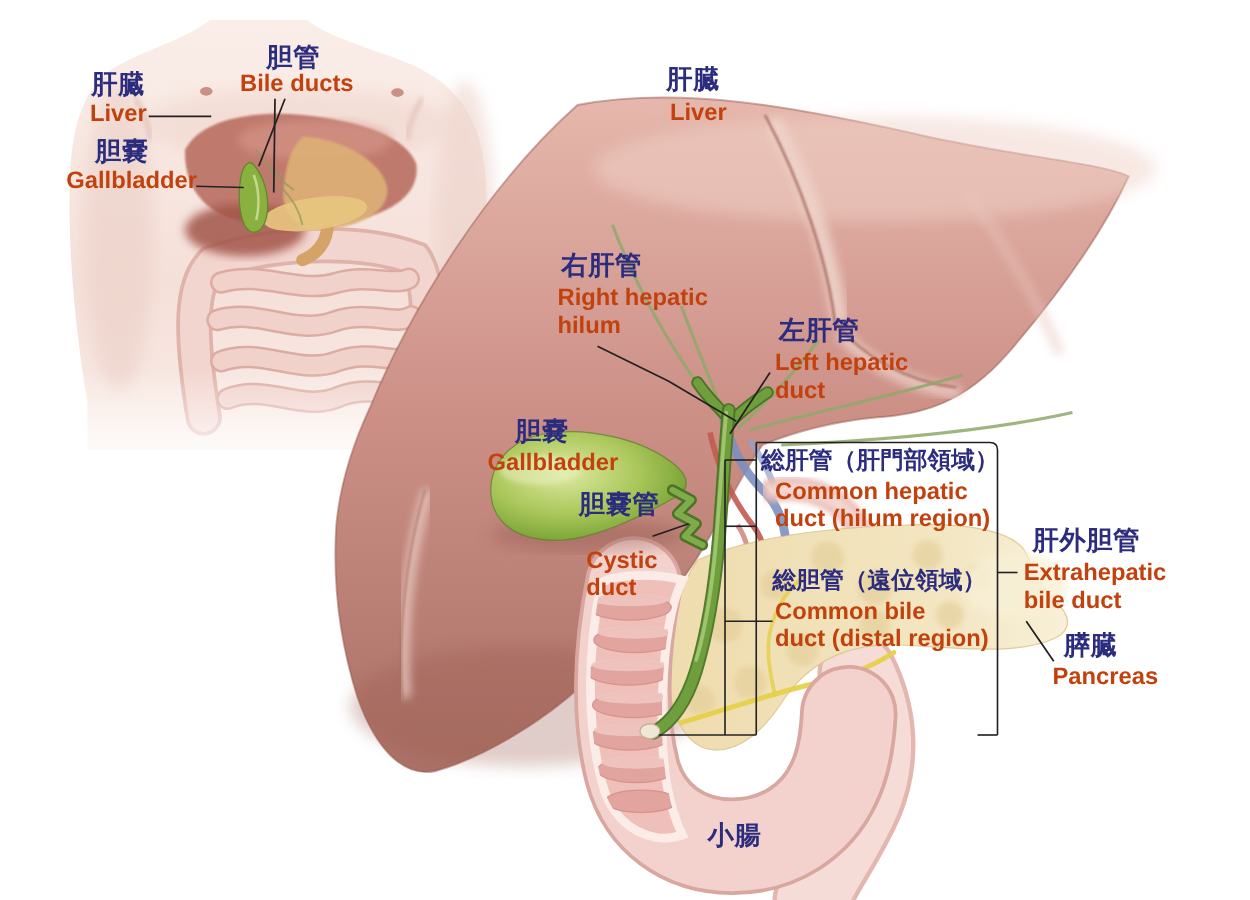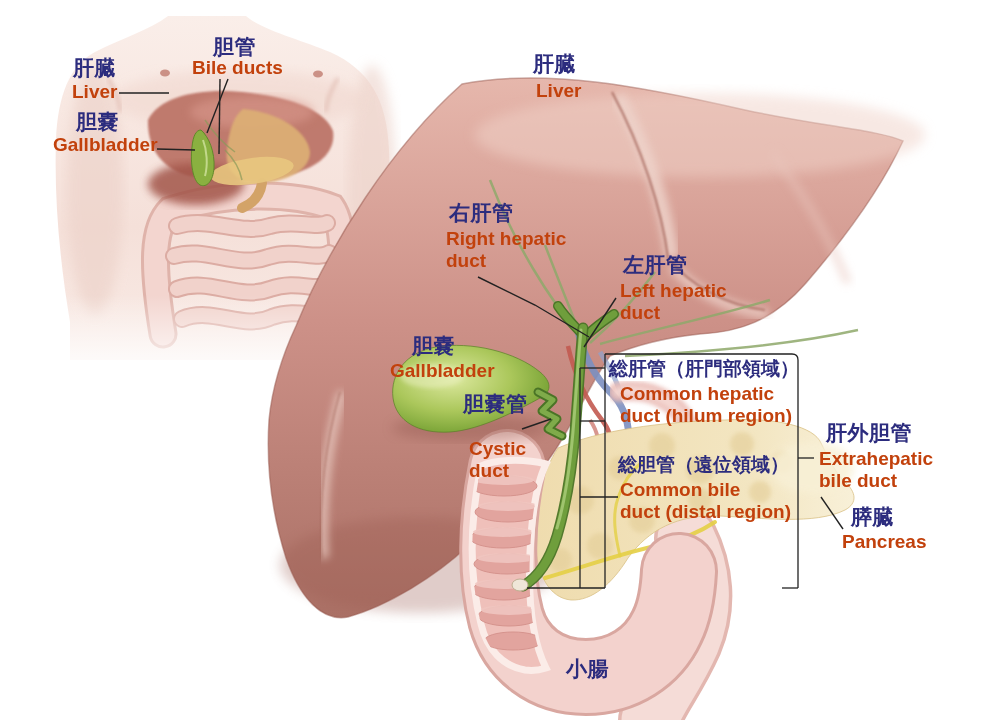--- a/index.html
+++ b/index.html
@@ -242,21 +242,21 @@
 <div class="lbl jp" style="left:213px;top:36px">胆管</div>
 <div class="lbl en" style="left:192px;top:57px">Bile ducts</div>
 <div class="lbl jp" style="left:76px;top:111px">胆嚢</div>
 <div class="lbl en" style="left:53px;top:134px">Gallbladder</div>
 
 <div class="lbl jp" style="left:533px;top:53px">肝臓</div>
 <div class="lbl en" style="left:536px;top:80px">Liver</div>
 
 <div class="lbl jp" style="left:449px;top:202px">右肝管</div>
 <div class="lbl en" style="left:446px;top:228px">Right hepatic
-duct</div>
+hilum</div>
 
 <div class="lbl jp" style="left:623px;top:254px">左肝管</div>
 <div class="lbl en" style="left:620px;top:280px">Left hepatic
 duct</div>
 
 <div class="lbl jp" style="left:412px;top:335px">胆嚢</div>
 <div class="lbl en" style="left:390px;top:360px">Gallbladder</div>
 
 <div class="lbl jp" style="left:463px;top:393px">胆嚢管</div>
 <div class="lbl en" style="left:469px;top:438px">Cystic

